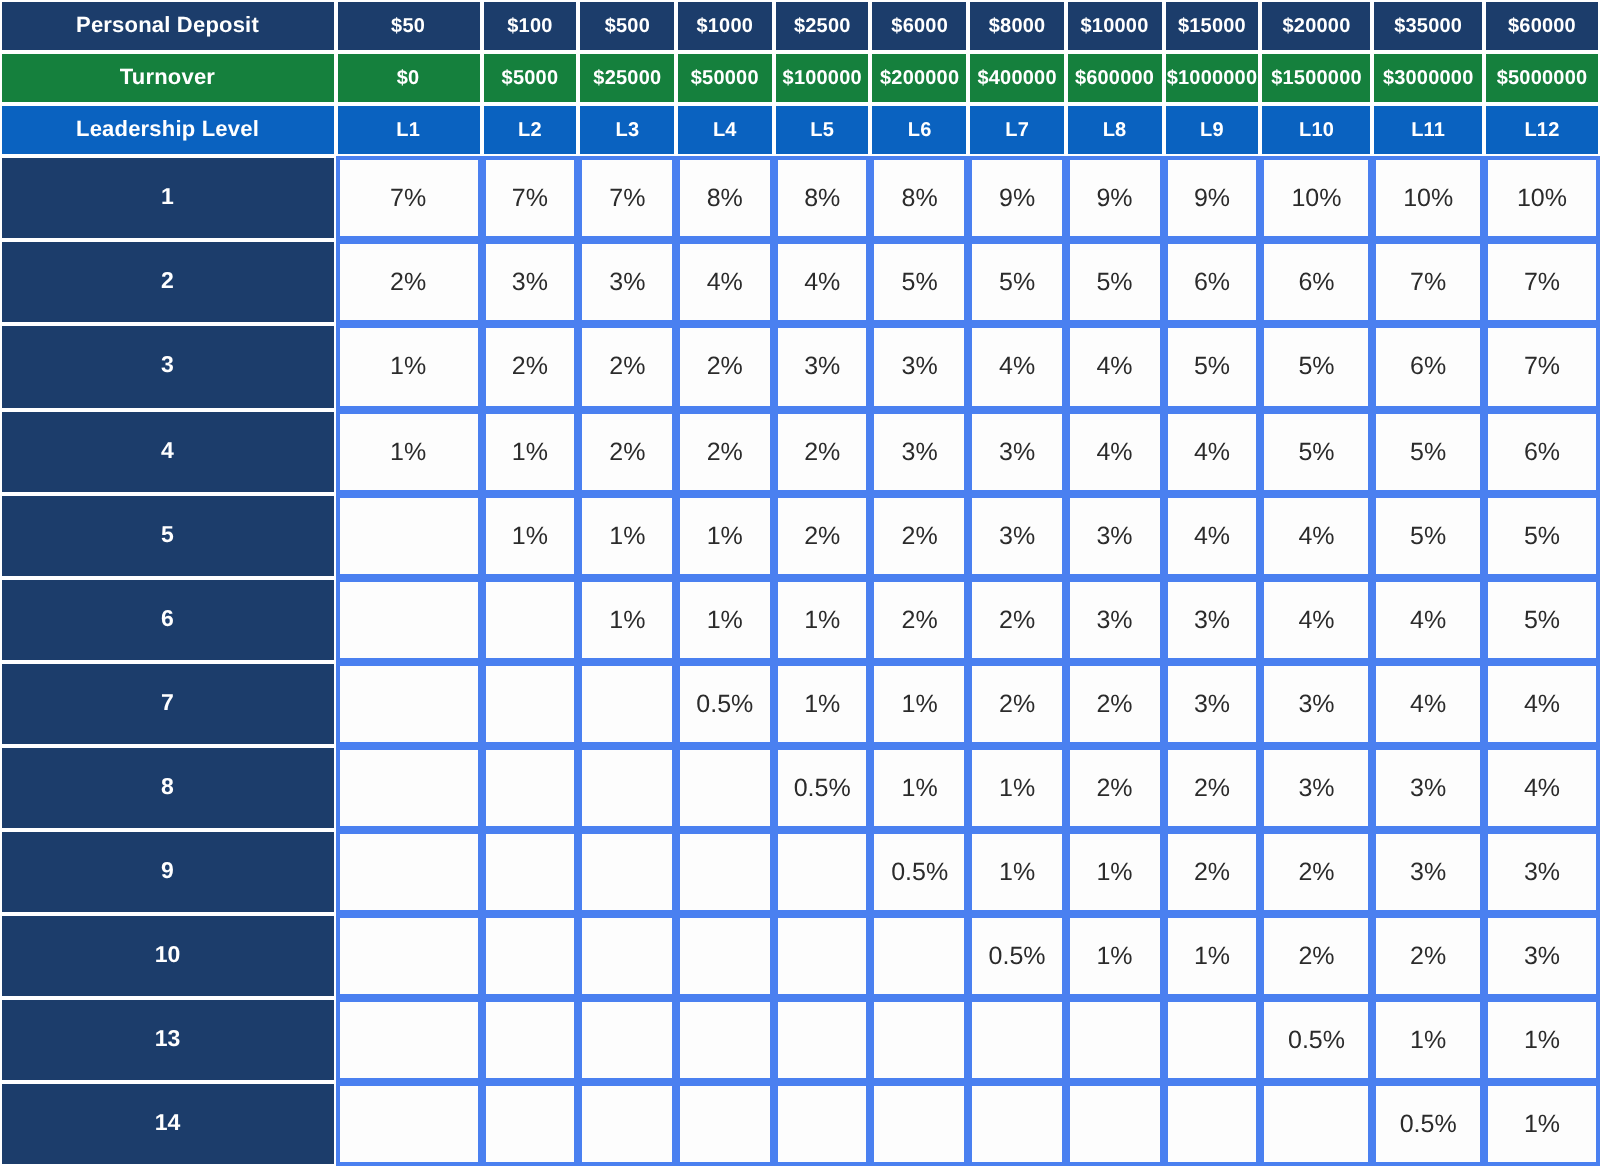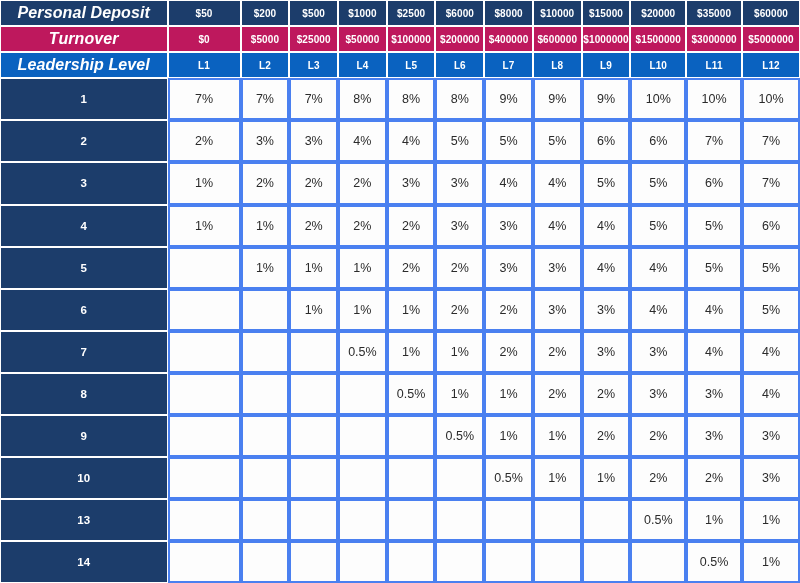--- a/index.html
+++ b/index.html
@@ -34,26 +34,25 @@
   tr.band-row td {
     height: 21px;
     font-size: 10px;
     font-weight: bold;
     color: #ffffff;
     letter-spacing: 0.1px;
     border: 1px solid #ffffff;
     border-width: 1px 1px 1px 1px;
   }
   tr.band-dark td { background: #1c3d6b; }
-  tr.band-light td { background: #be185d; }
+  tr.band-light td { background: #15803d; }
   tr.band-mid   td { background: #0a62c0; margin-top: 13px; }
 
   tr.band-row td.rowhead {
-    font-size: 16px;
-    font-style: italic;
+    font-size: 11px;
   }
 
   
   tr.data-row td {
     height: 33px;
     font-size: 12.5px;
     color: #2b2b2b;
     background: #fdfdfd;
     border: 2px solid #4a80f0;
   }
@@ -91,21 +90,21 @@
       <col class="c-std">
     <col class="c-std">
       <col class="c-wide">
       <col class="c-wide">
       <col class="c-xl">
   </colgroup>
   <tbody id="matrix-body">
       <tr class="band-row band-dark">
         <td class="rowhead">Personal Deposit</td>
         <td>$50</td>
-        <td>$200</td>
+        <td>$100</td>
         <td>$500</td>
         <td>$1000</td>
         <td>$2500</td>
         <td>$6000</td>
         <td>$8000</td>
         <td>$10000</td>
         <td>$15000</td>
         <td>$20000</td>
         <td>$35000</td>
         <td>$60000</td>

